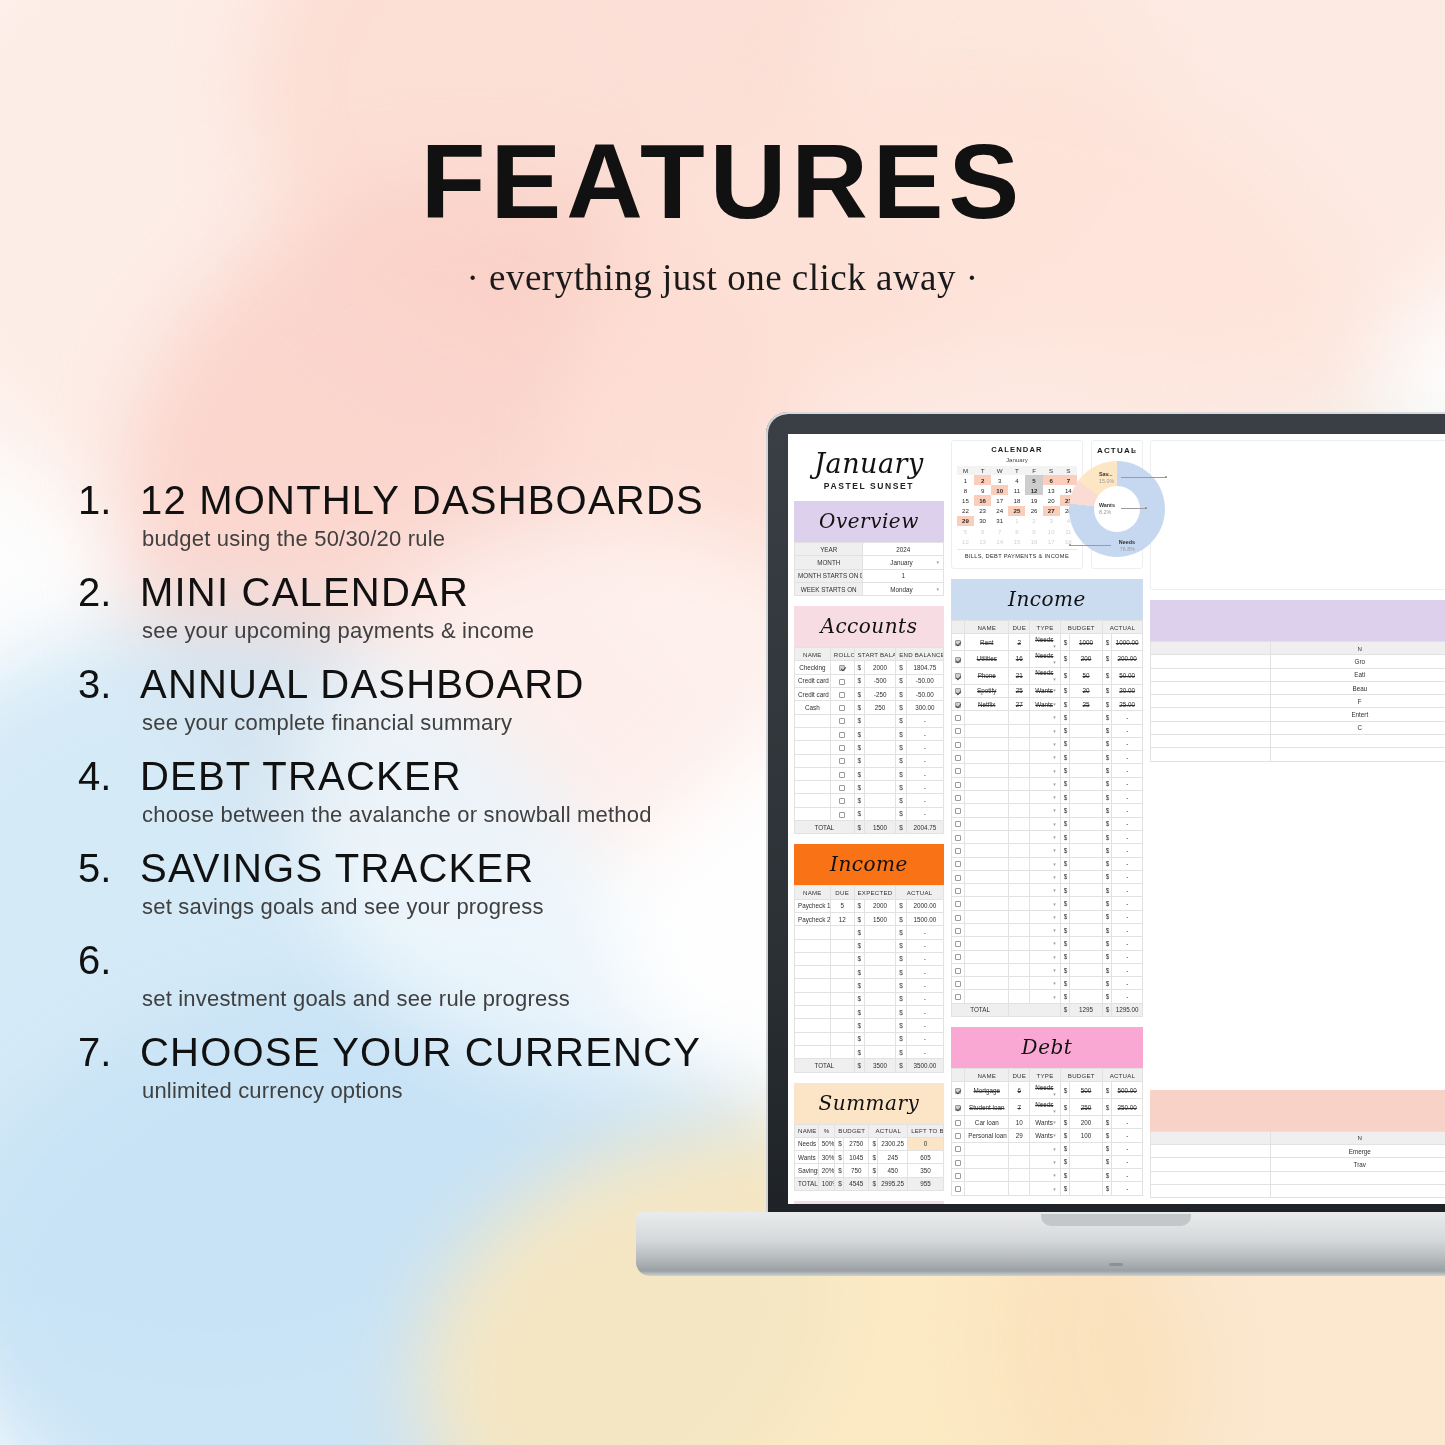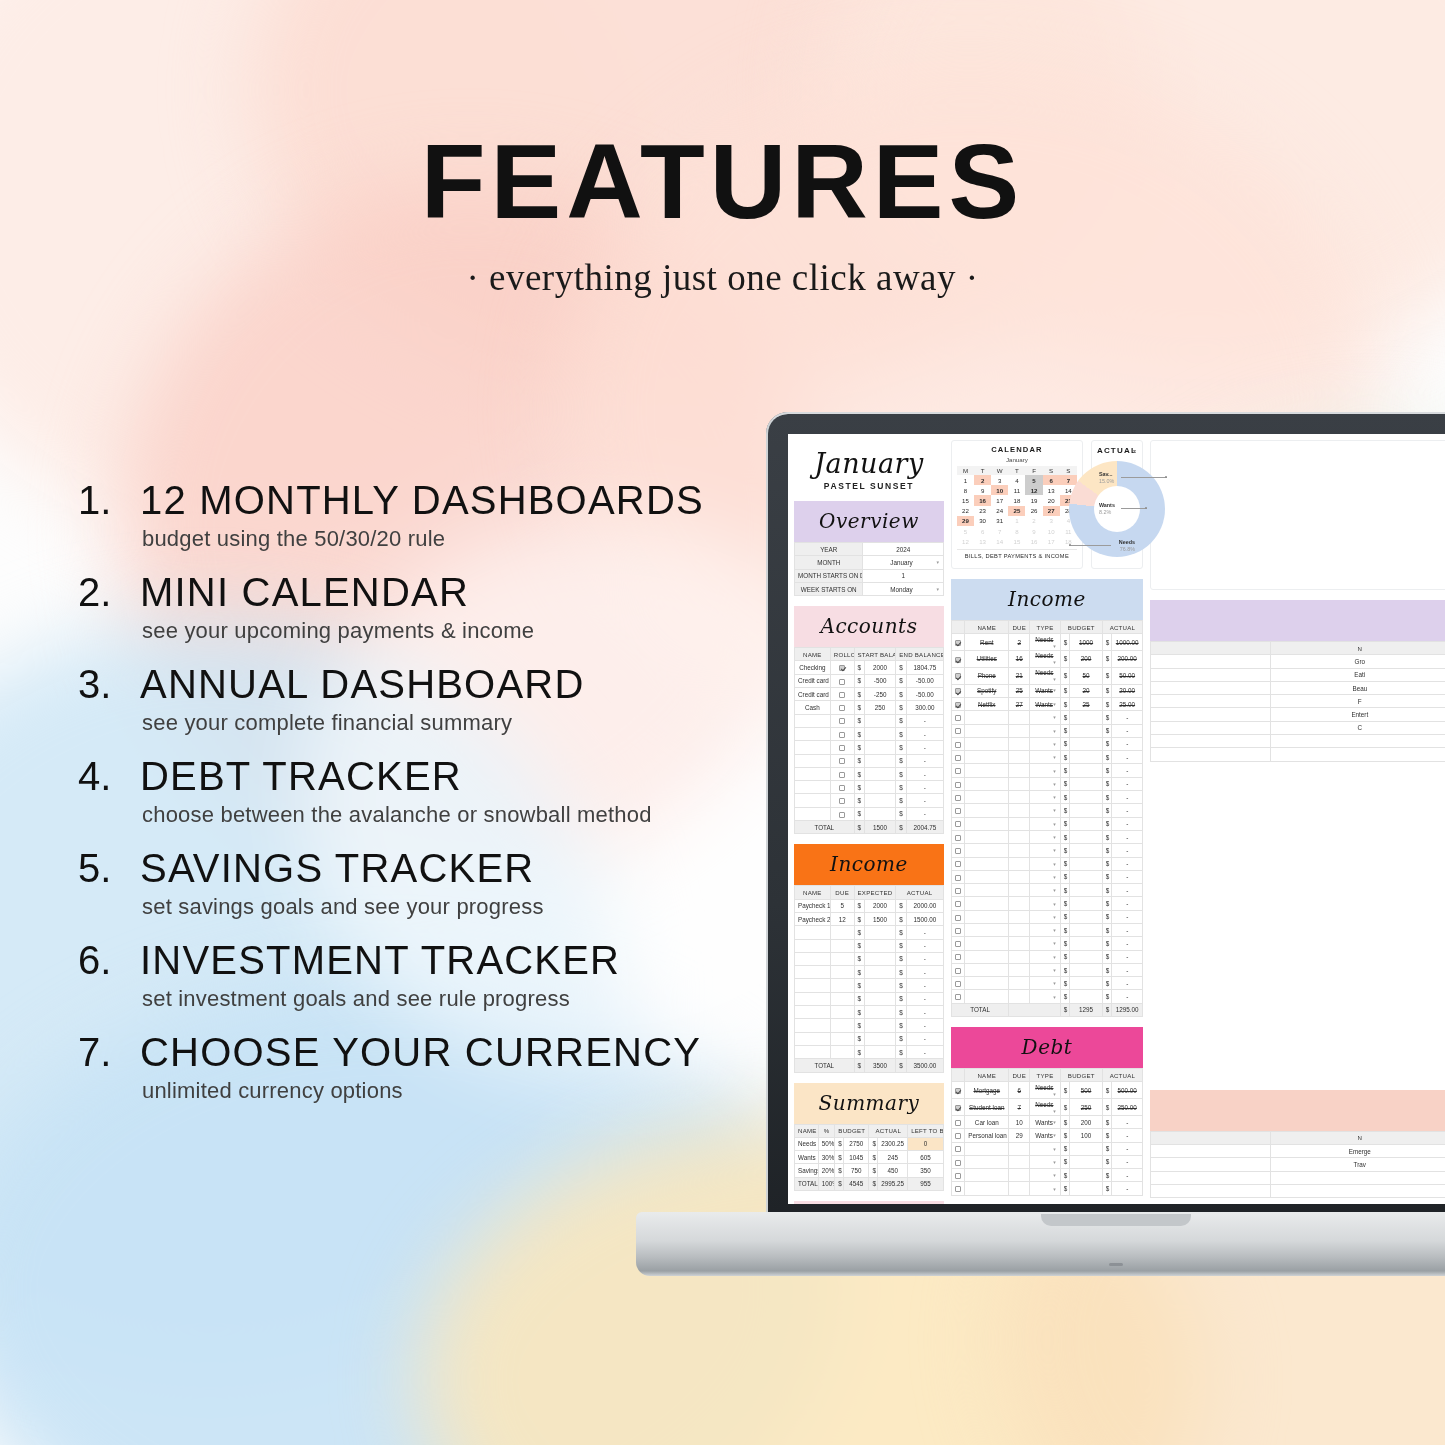--- a/index.html
+++ b/index.html
@@ -99,21 +99,21 @@
   .banner {
     text-align:center; padding:8px 0 9px;
     font-family:"DejaVu Serif", serif; font-style:italic;
     font-size:20px; color:#111; letter-spacing:.5px;
   }
   .banner.purple { background:#ddd0ec; }
   .banner.pink   { background:#f7dde3; }
   .banner.peach  { background:#f97316; }
   .banner.cream  { background:#fbe5c6; }
   .banner.blue   { background:#ccdcf0; }
-  .banner.green  { background:#ec4899; }
+  .banner.green  { background:#f9a8d4; }
   .banner.rose   { background:#f8d2c6; }
   .banner.lilac  { background:#ddd0ec; }
 
   table.grid { width:100%; border-collapse:collapse; table-layout:fixed; }
   table.grid th, table.grid td {
     border:0.6px solid #e2e2e2; padding:1.4px 3px; font-size:6.3px;
     font-weight:400; color:#2f2f2f; height:13.3px; text-align:center;
     overflow:hidden; white-space:nowrap;
   }
   table.grid th { background:#efefef; font-size:6.1px; letter-spacing:.25px; color:#333; }
@@ -226,21 +226,20 @@
     <div class="feat">
       <div class="feat-head">
         <span class="feat-num">5.</span>
         <span class="feat-title">SAVINGS TRACKER</span>
       </div>
       <div class="feat-desc">set savings goals and see your progress</div>
     </div>
     <div class="feat">
       <div class="feat-head">
         <span class="feat-num">6.</span>
-        <span class="feat-title">INVESTMENT TRACKER</span>
       </div>
       <div class="feat-desc">set investment goals and see rule progress</div>
     </div>
     <div class="feat">
       <div class="feat-head">
         <span class="feat-num">7.</span>
         <span class="feat-title">CHOOSE YOUR CURRENCY</span>
       </div>
       <div class="feat-desc">unlimited currency options</div>
     </div>

